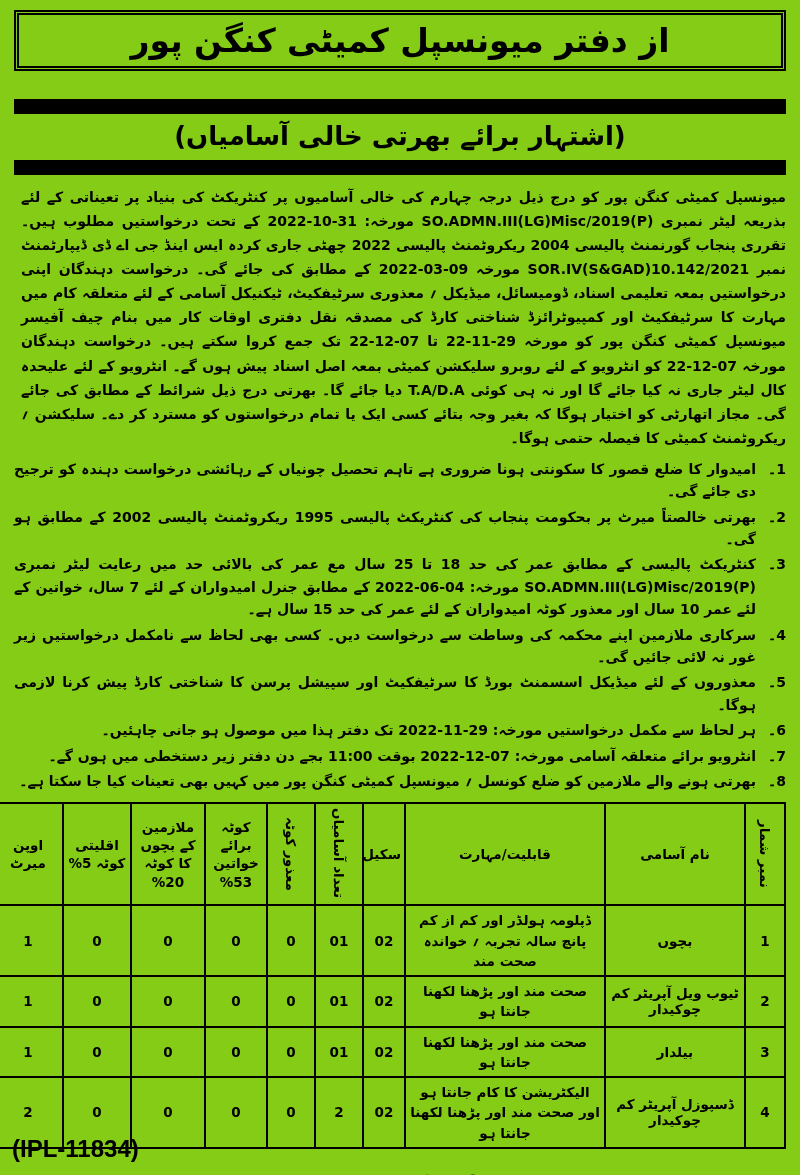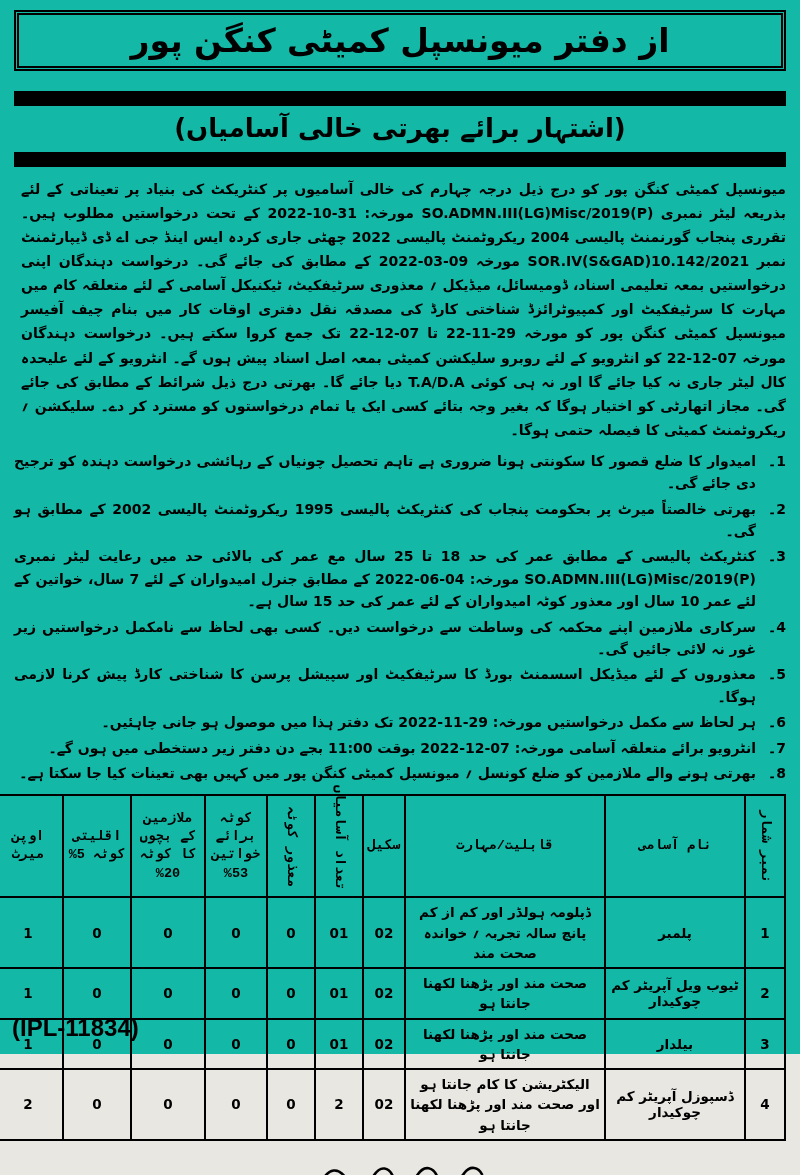--- a/index.html
+++ b/index.html
@@ -1,35 +1,35 @@
 <!DOCTYPE html>
 <html lang="ur" dir="rtl"><head>
 <meta charset="utf-8">
 <style>
   html,body{margin:0;padding:0;background:#e9e7e2;}
   body{width:800px;height:1175px;overflow:hidden;font-family:"DejaVu Sans",sans-serif;color:#000;}
-  .page{width:800px;height:1054px;background:#14b8a6;box-sizing:border-box;padding:10px 14px 6px;direction:rtl;position:relative;}
+  .page{width:800px;height:1175px;background:#84cc16;box-sizing:border-box;padding:10px 14px 6px;direction:rtl;position:relative;}
 
   .office-box{border:5px double #000;padding:6px 10px;text-align:center;}
   .office-title{font-size:33px;font-weight:bold;letter-spacing:1px;}
 
   .bar{height:15px;background:#000;margin:0;}
-  .banner{margin-top:20px;}
+  .banner{margin-top:28px;}
   .banner-title{text-align:center;font-size:26px;font-weight:bold;padding:7px 0 9px;}
 
   .intro{margin-top:10px;font-size:14px;line-height:1.72;text-align:justify;font-weight:600;margin-left:7px;}
 
   .conditions{margin-top:8px;}
   .condition{display:flex;align-items:flex-start;margin:3px 0;font-size:14px;line-height:1.6;font-weight:600;}
   .condition .num{flex:0 0 30px;font-weight:bold;}
   .condition .ctext{flex:1;text-align:justify;}
 
   table.vac{width:100%;border-collapse:collapse;table-layout:fixed;margin-top:10px;}
   table.vac th,table.vac td{border:2px solid #000;text-align:center;vertical-align:middle;padding:4px 3px;font-size:13.5px;}
-  table.vac thead th{height:92px;font-weight:bold;line-height:1.35;font-family:Liberation Mono, monospace;}
+  table.vac thead th{height:92px;font-weight:bold;line-height:1.35;}
   .vh .vtext{writing-mode:vertical-rl;margin:0 auto;max-height:88px;white-space:nowrap;}
   td.qual{text-align:right;font-size:13px;line-height:1.5;padding:5px 6px;font-weight:600;}
   td.numcell{font-weight:bold;font-size:14px;}
   td.post{font-weight:bold;font-size:14px;text-align:right;padding-right:6px;}
 
   .sig-line-wrap{margin:16px 4px 0;position:relative;height:40px;}
   .sig-line-wrap svg{display:block;width:100%;height:40px;}
 
   .ipl{position:absolute;left:12px;bottom:12px;direction:ltr;font-size:24px;font-weight:bold;font-family:"Liberation Sans","DejaVu Sans",sans-serif;}
 </style>
@@ -114,21 +114,21 @@
           </th>
         <th>کوٹہ برائے خواتین 53%</th>
         <th>ملازمین کے بچوں کا کوٹہ 20%</th>
         <th>اقلیتی کوٹہ 5%</th>
         <th>اوپن میرٹ</th>
       </tr>
     </thead>
     <tbody>
       <tr>
         <td class="numcell">1</td>
-        <td class="post">پلمبر</td>
+        <td class="post">بچوں</td>
         <td class="qual">ڈپلومہ ہولڈر اور کم از کم پانچ سالہ تجربہ ؍ خواندہ صحت مند</td>
         <td class="numcell">02</td>
         <td class="numcell">01</td>
         <td class="numcell">0</td>
         <td class="numcell">0</td>
         <td class="numcell">0</td>
         <td class="numcell">0</td>
         <td class="numcell">1</td>
       </tr>
       <tr>

